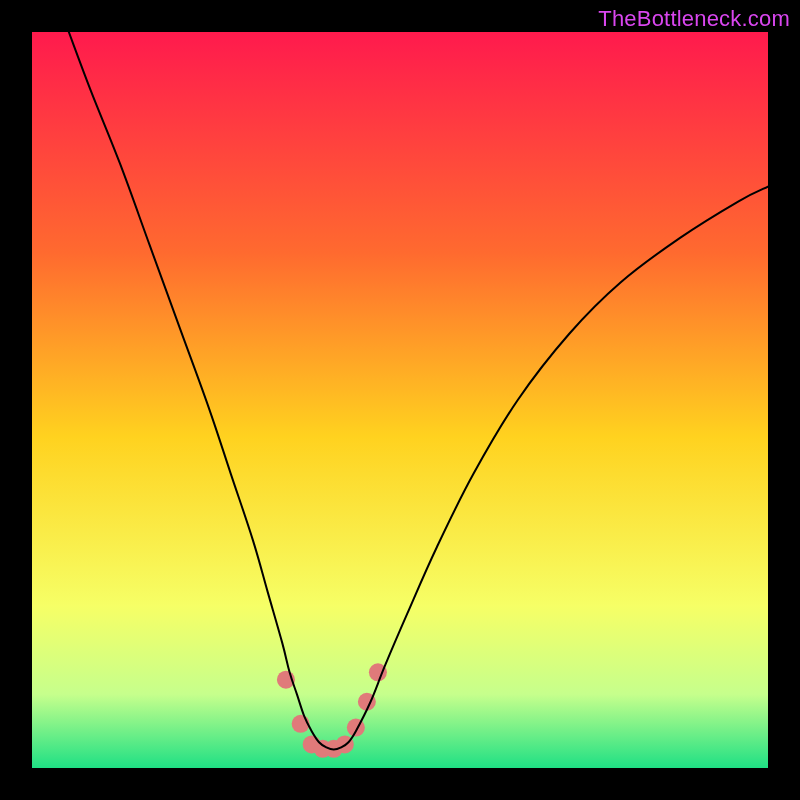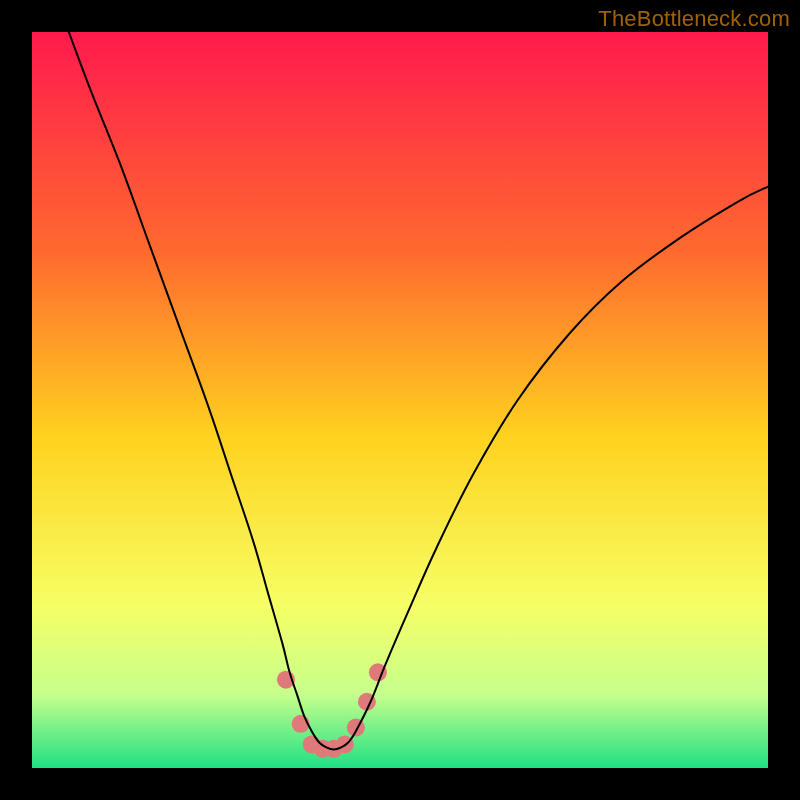--- a/index.html
+++ b/index.html
@@ -24,21 +24,21 @@
     top: 32px;
     left: 32px;
     width: 736px;
     height: 736px;
     
   }
   .watermark {
     position: absolute;
     top: 6px;
     right: 10px;
-    color: #a16207;
+    color: #d946ef;
     font-size: 22px;
     letter-spacing: 0.2px;
     font-weight: 500;
   }
   svg {
     display: block;
   }
 </style>
 </head>
 <body>

